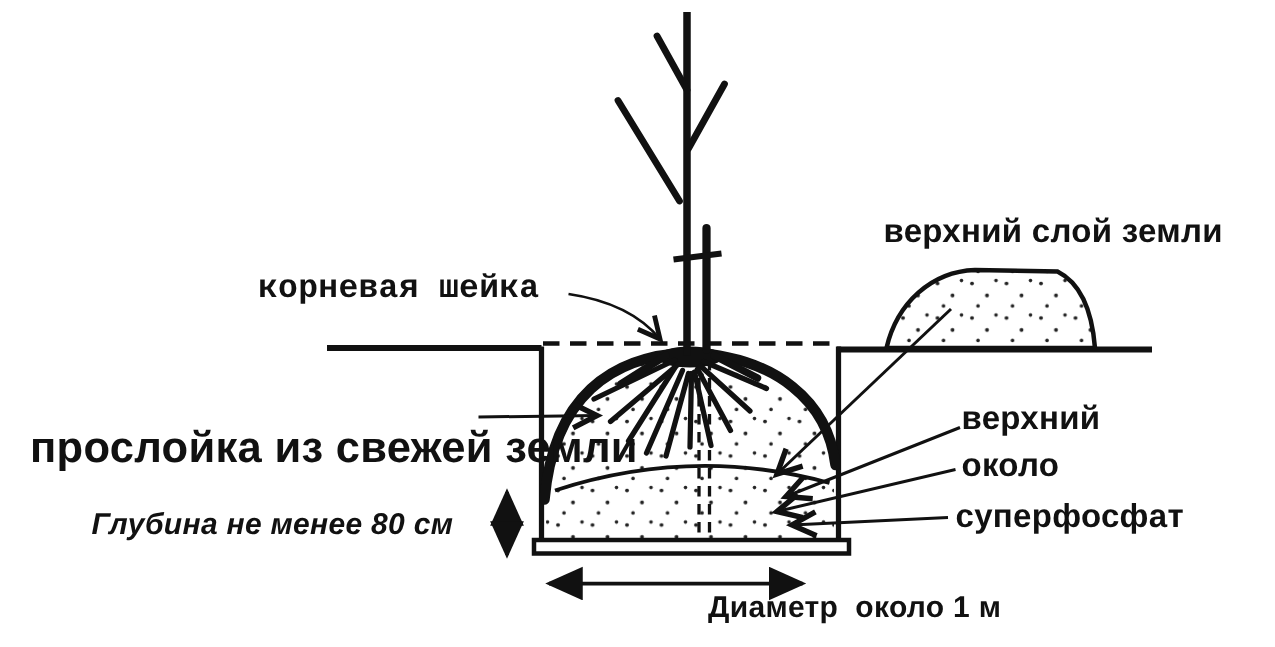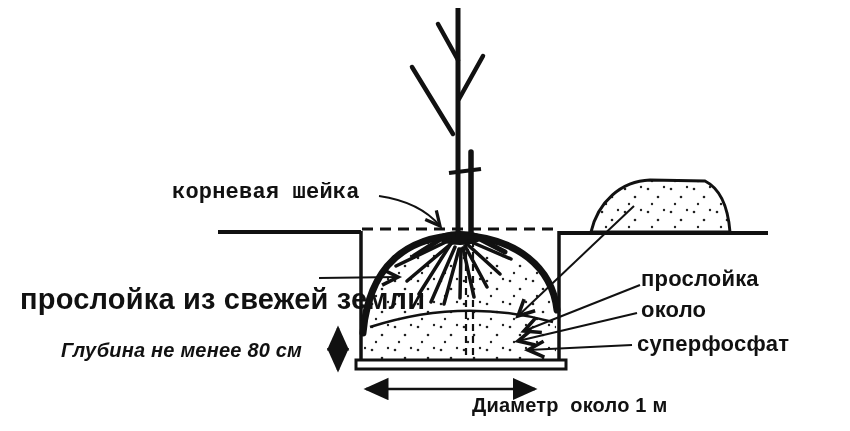--- a/index.html
+++ b/index.html
@@ -110,19 +110,20 @@
     <line x1="634" y1="206" x2="518" y2="316" stroke="#111" stroke-width="2" marker-end="url(#vee)"></line>
     <line x1="640" y1="285" x2="524" y2="331" stroke="#111" stroke-width="2" marker-end="url(#vee)"></line>
     <line x1="637" y1="313" x2="518" y2="341" stroke="#111" stroke-width="2" marker-end="url(#vee)"></line>
     <line x1="632" y1="345" x2="528" y2="350" stroke="#111" stroke-width="2" marker-end="url(#vee)"></line>
 
     <line x1="338" y1="328" x2="338" y2="370" stroke="#111" stroke-width="2.5" marker-start="url(#tri)" marker-end="url(#tri)"></line>
     <line x1="366" y1="389" x2="535" y2="389" stroke="#111" stroke-width="2.5" marker-start="url(#tri)" marker-end="url(#tri)"></line>
   </svg>
 
   <div class="lbl lbl-root-collar">корневая шейка</div>
+  <div class="lbl lbl-top-soil">верхний слой земли</div>
   <div class="lbl lbl-fresh-soil">прослойка из свежей земли</div>
   <div class="lbl lbl-depth">Глубина не менее 80 см</div>
-  <div class="lbl lbl-humus">прослойка</div>
+  <div class="lbl lbl-humus">верхний</div>
   <div class="lbl lbl-ash">около</div>
   <div class="lbl lbl-superphosphate">суперфосфат</div>
   <div class="lbl lbl-diameter">Диаметр  около 1 м</div>
 </div>
 
 </body></html>

